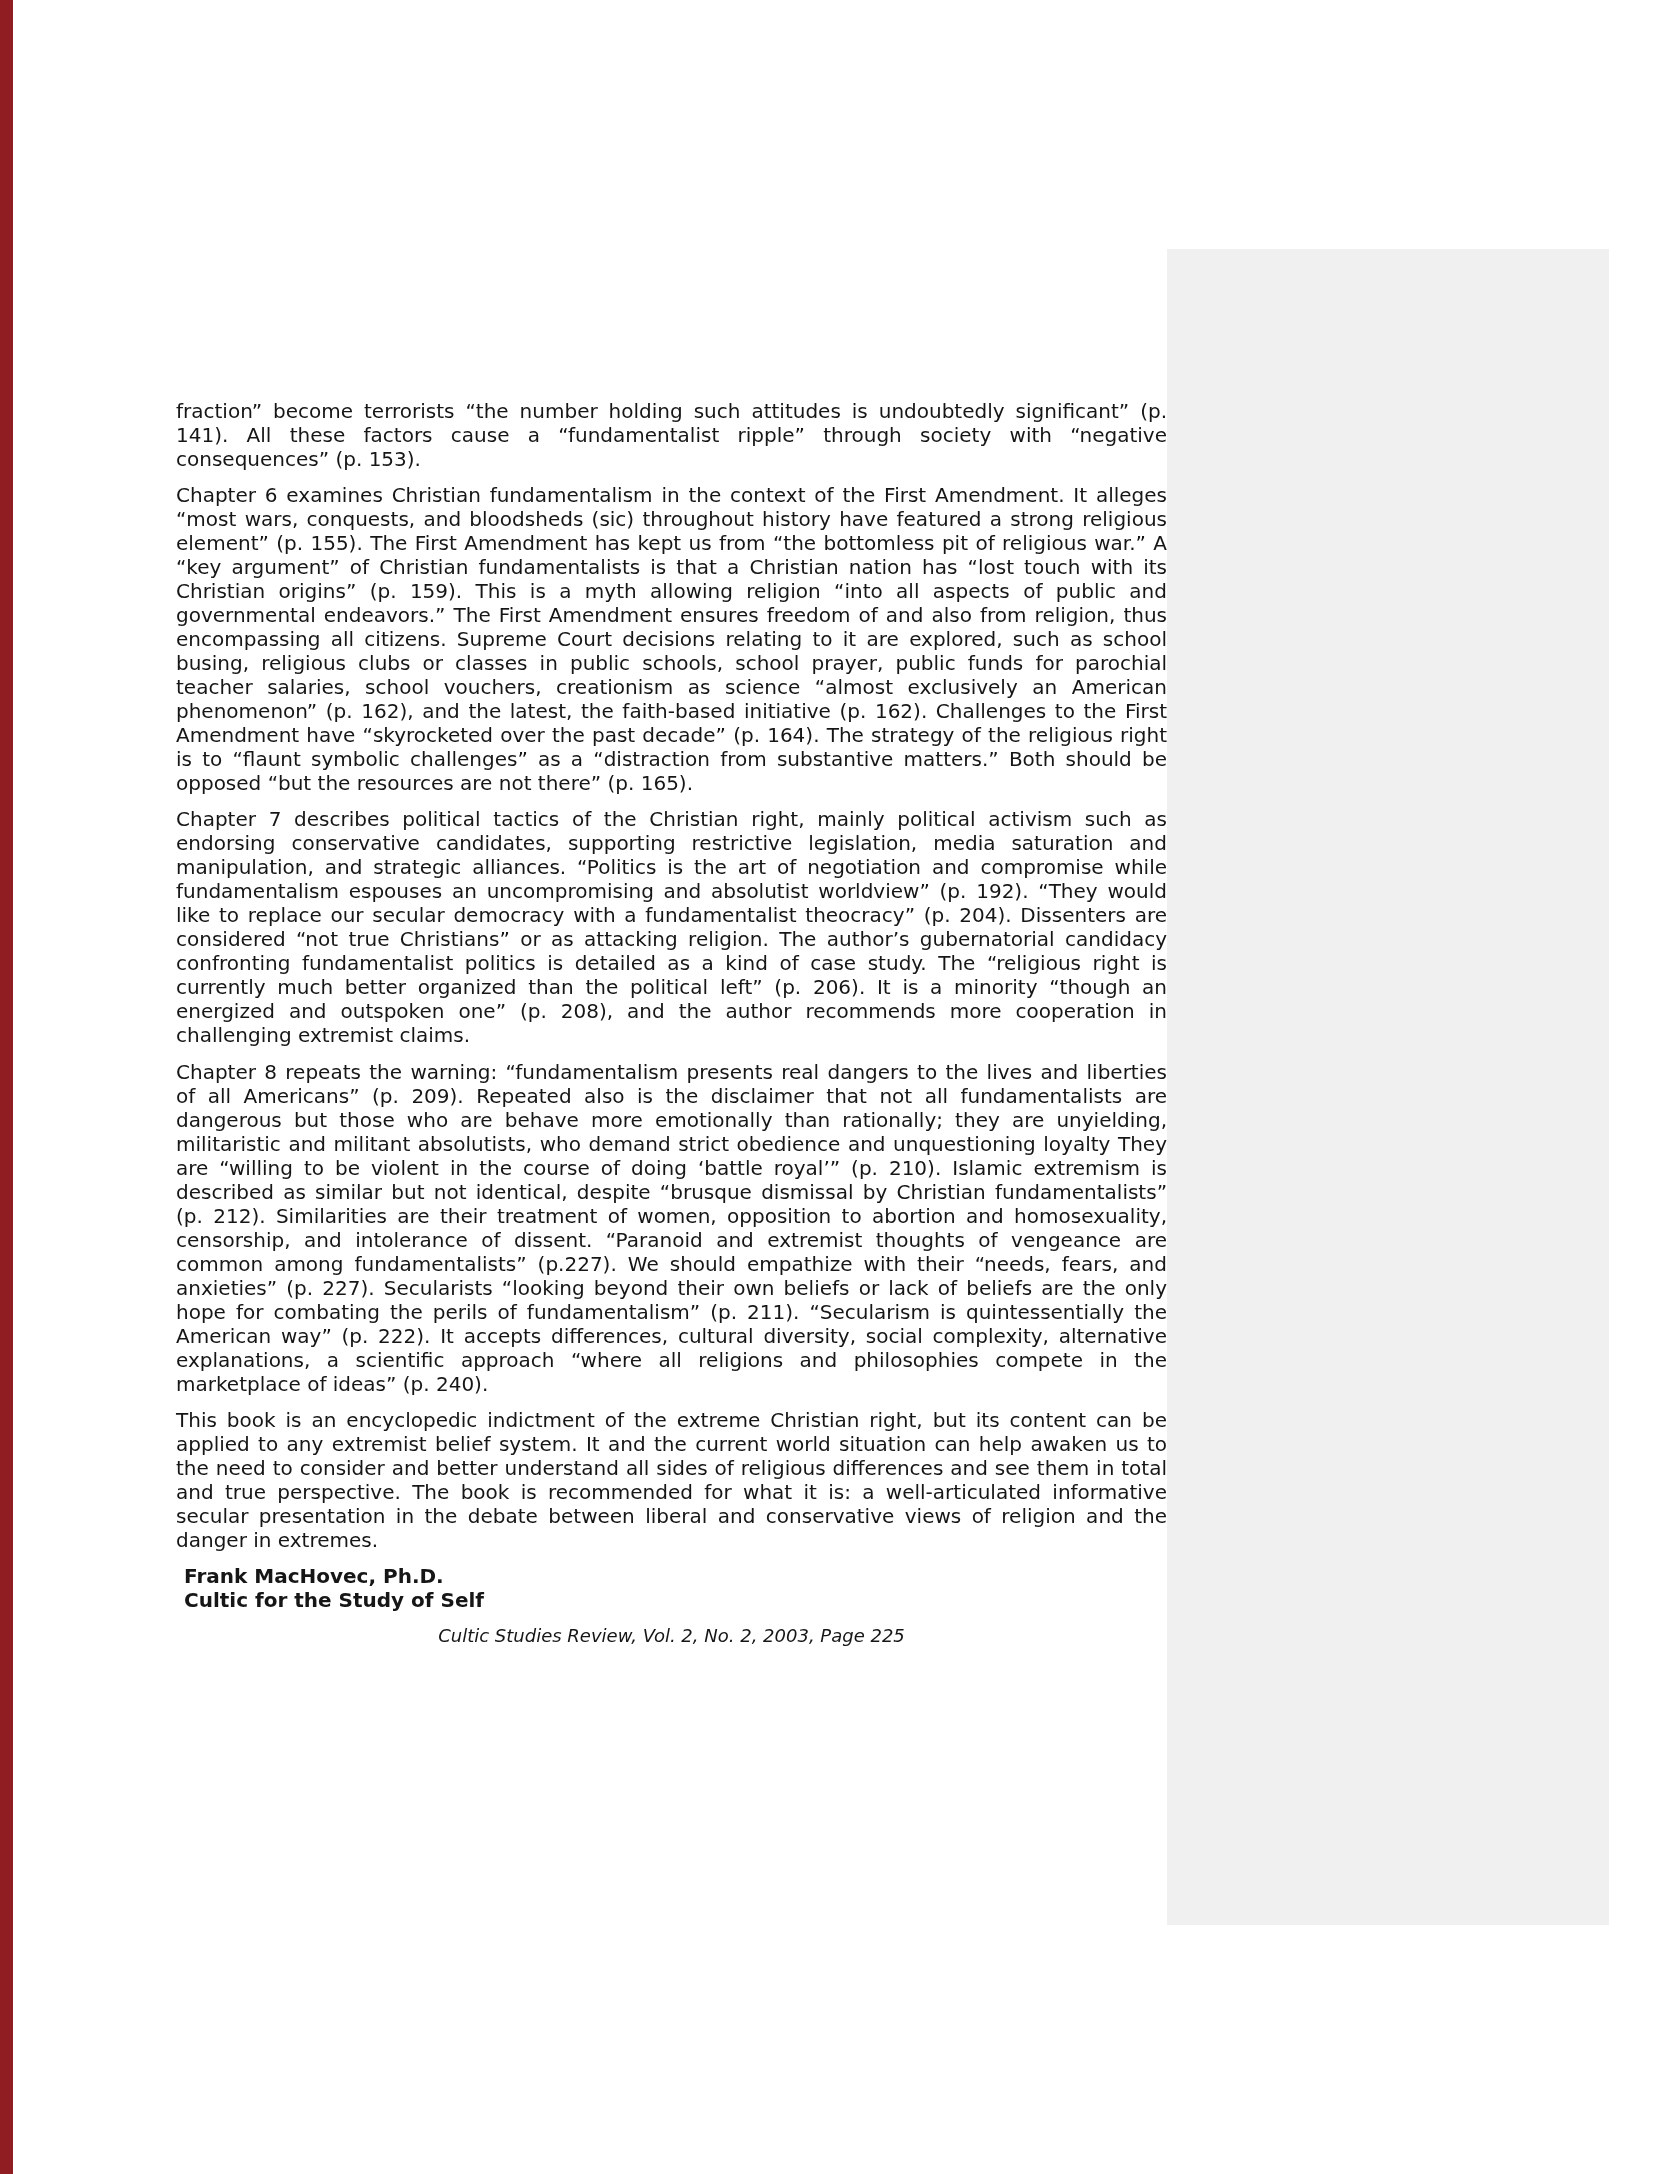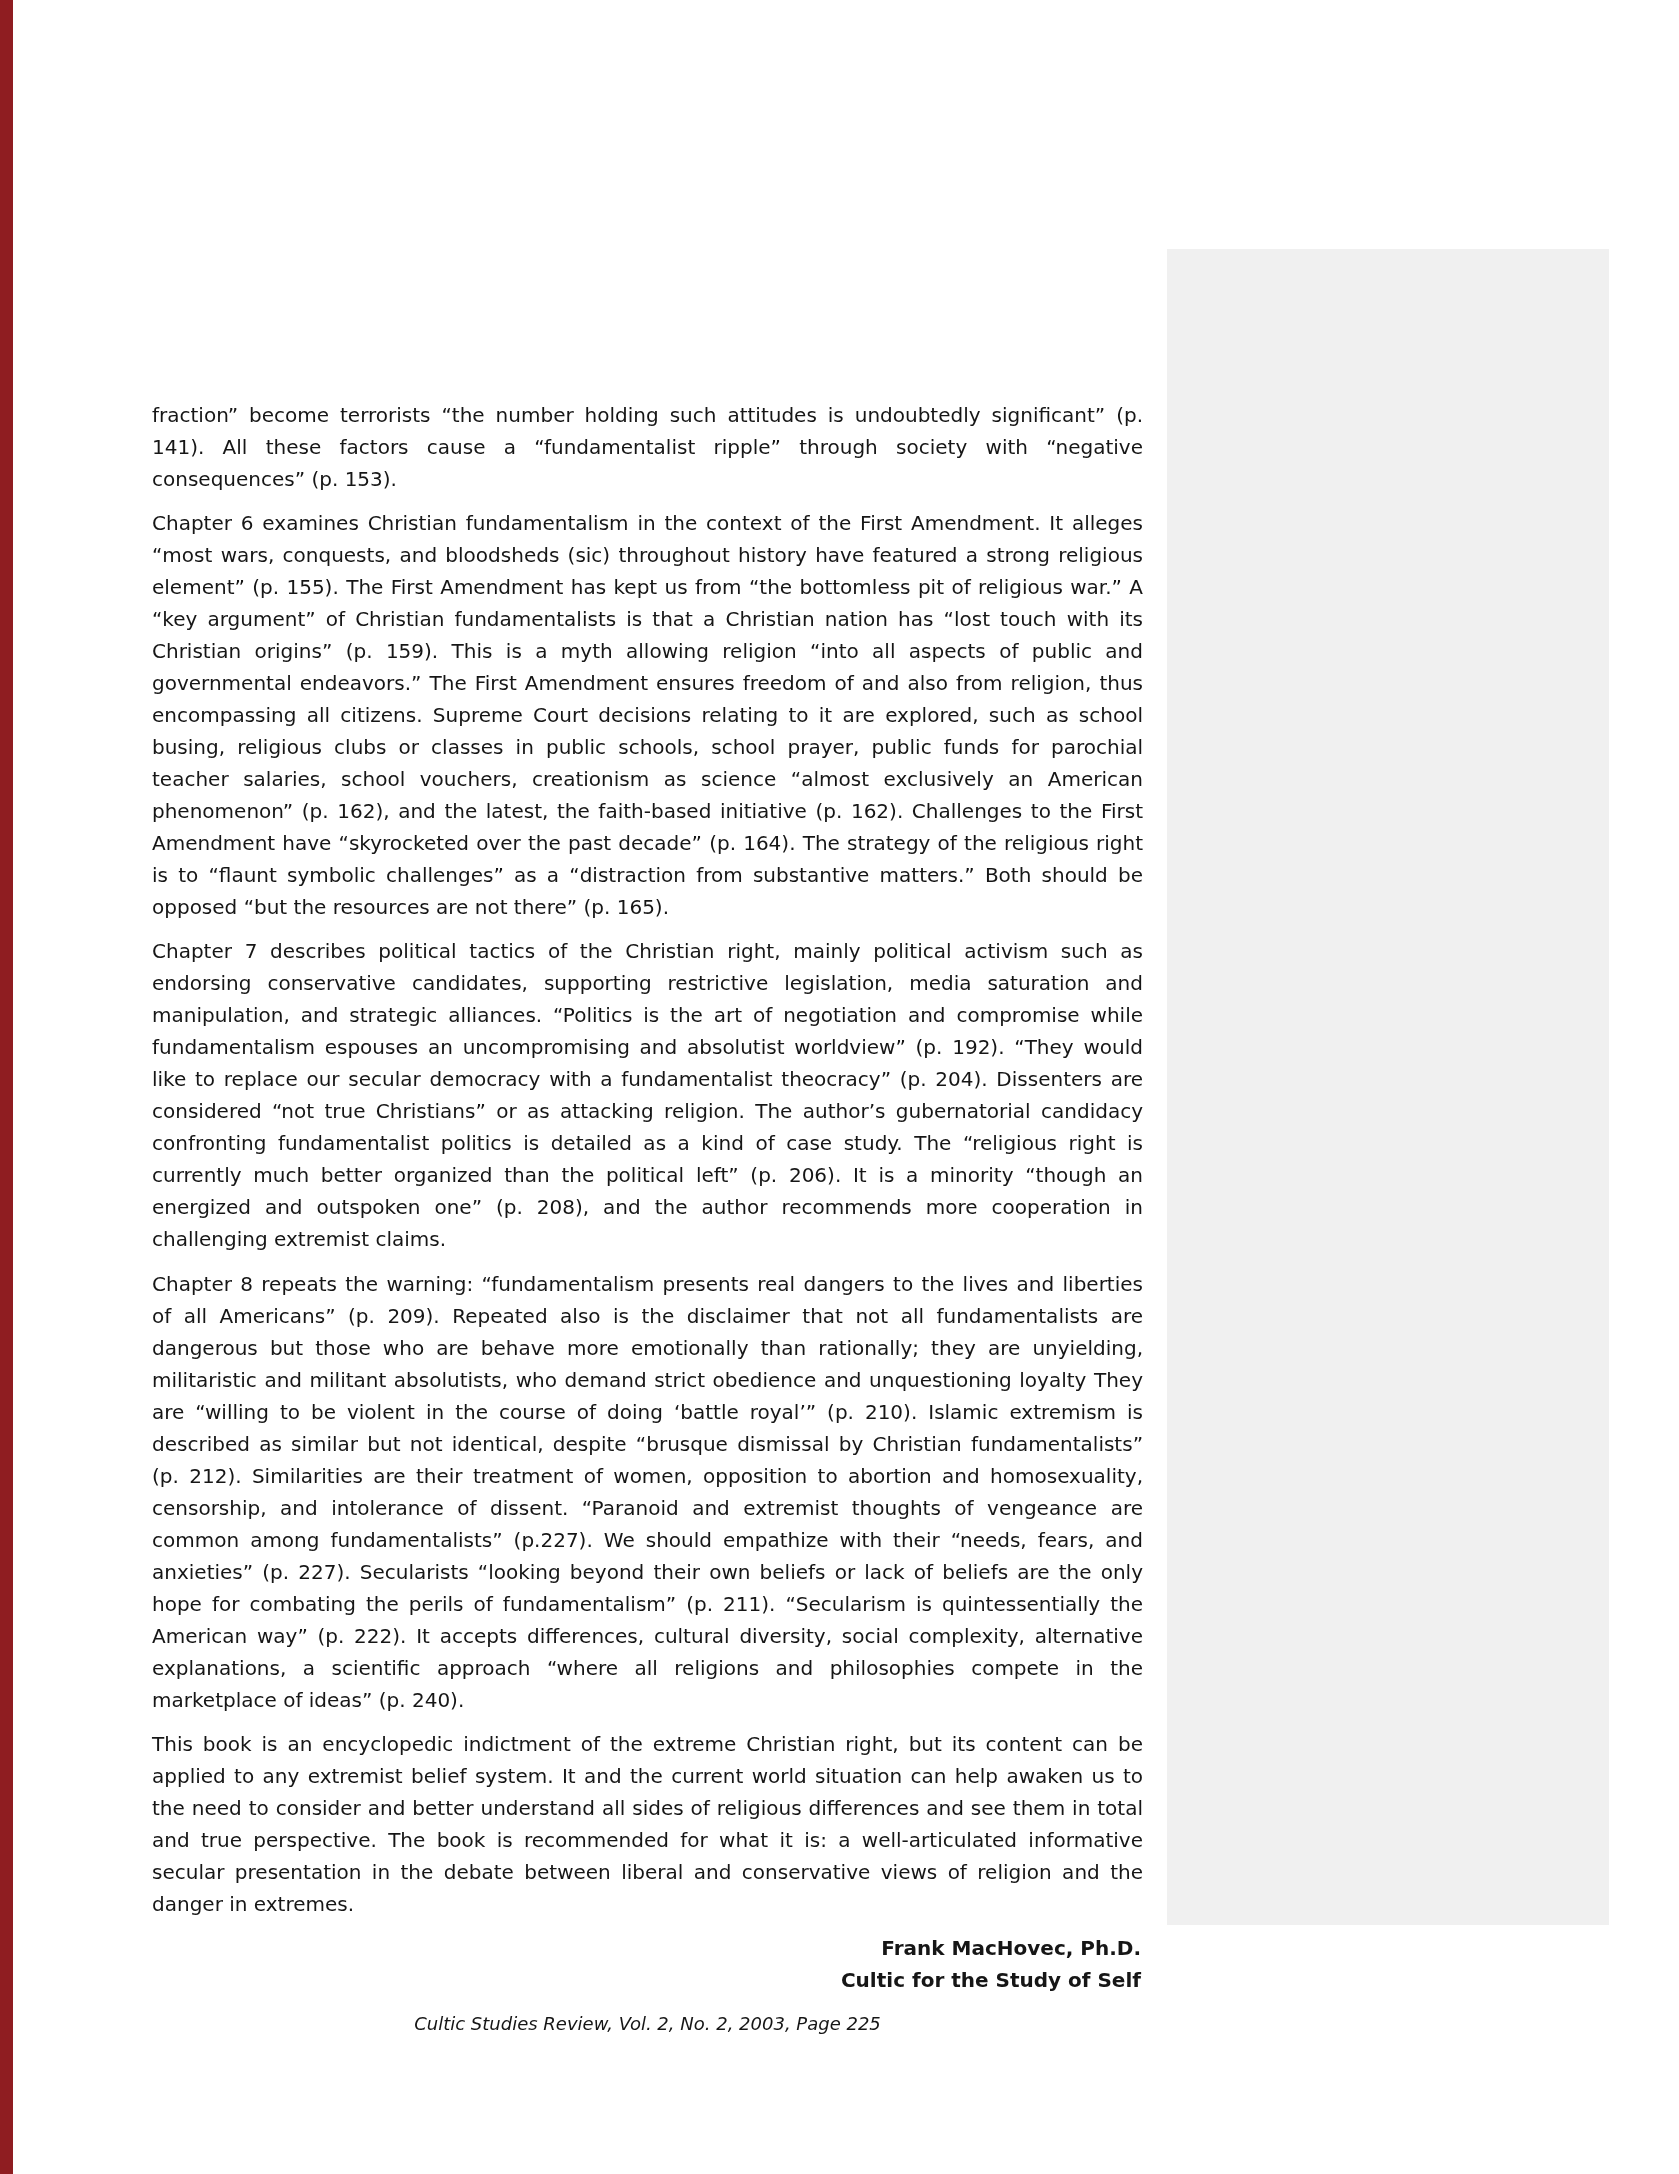--- a/index.html
+++ b/index.html
@@ -30,36 +30,36 @@
   .side-panel {
     position: absolute;
     left: 1167px;
     top: 249px;
     width: 442px;
     height: 1676px;
     background: var(--panel, #f0f0f0);
   }
   .text-column {
     position: absolute;
-    left: 152px;
+    left: 176px;
     top: 399px;
     width: 991px;
     font-size: 20px;
-    line-height: 32px;
+    line-height: 24px;
     color: #161616;
     text-align: justify;
   }
   p.body-para {
     margin: 0 0 12.2px 0;
     padding: 0;
   }
   .signature {
-    text-align: right;
+    text-align: left;
     font-weight: bold;
-    margin: 2px;
+    margin: 8px;
   }
   .page-footer {
     text-align: center;
     font-style: italic;
     font-size: 18px;
     margin-top: 12px;
   }
 </style>
 </head>
 <body>

